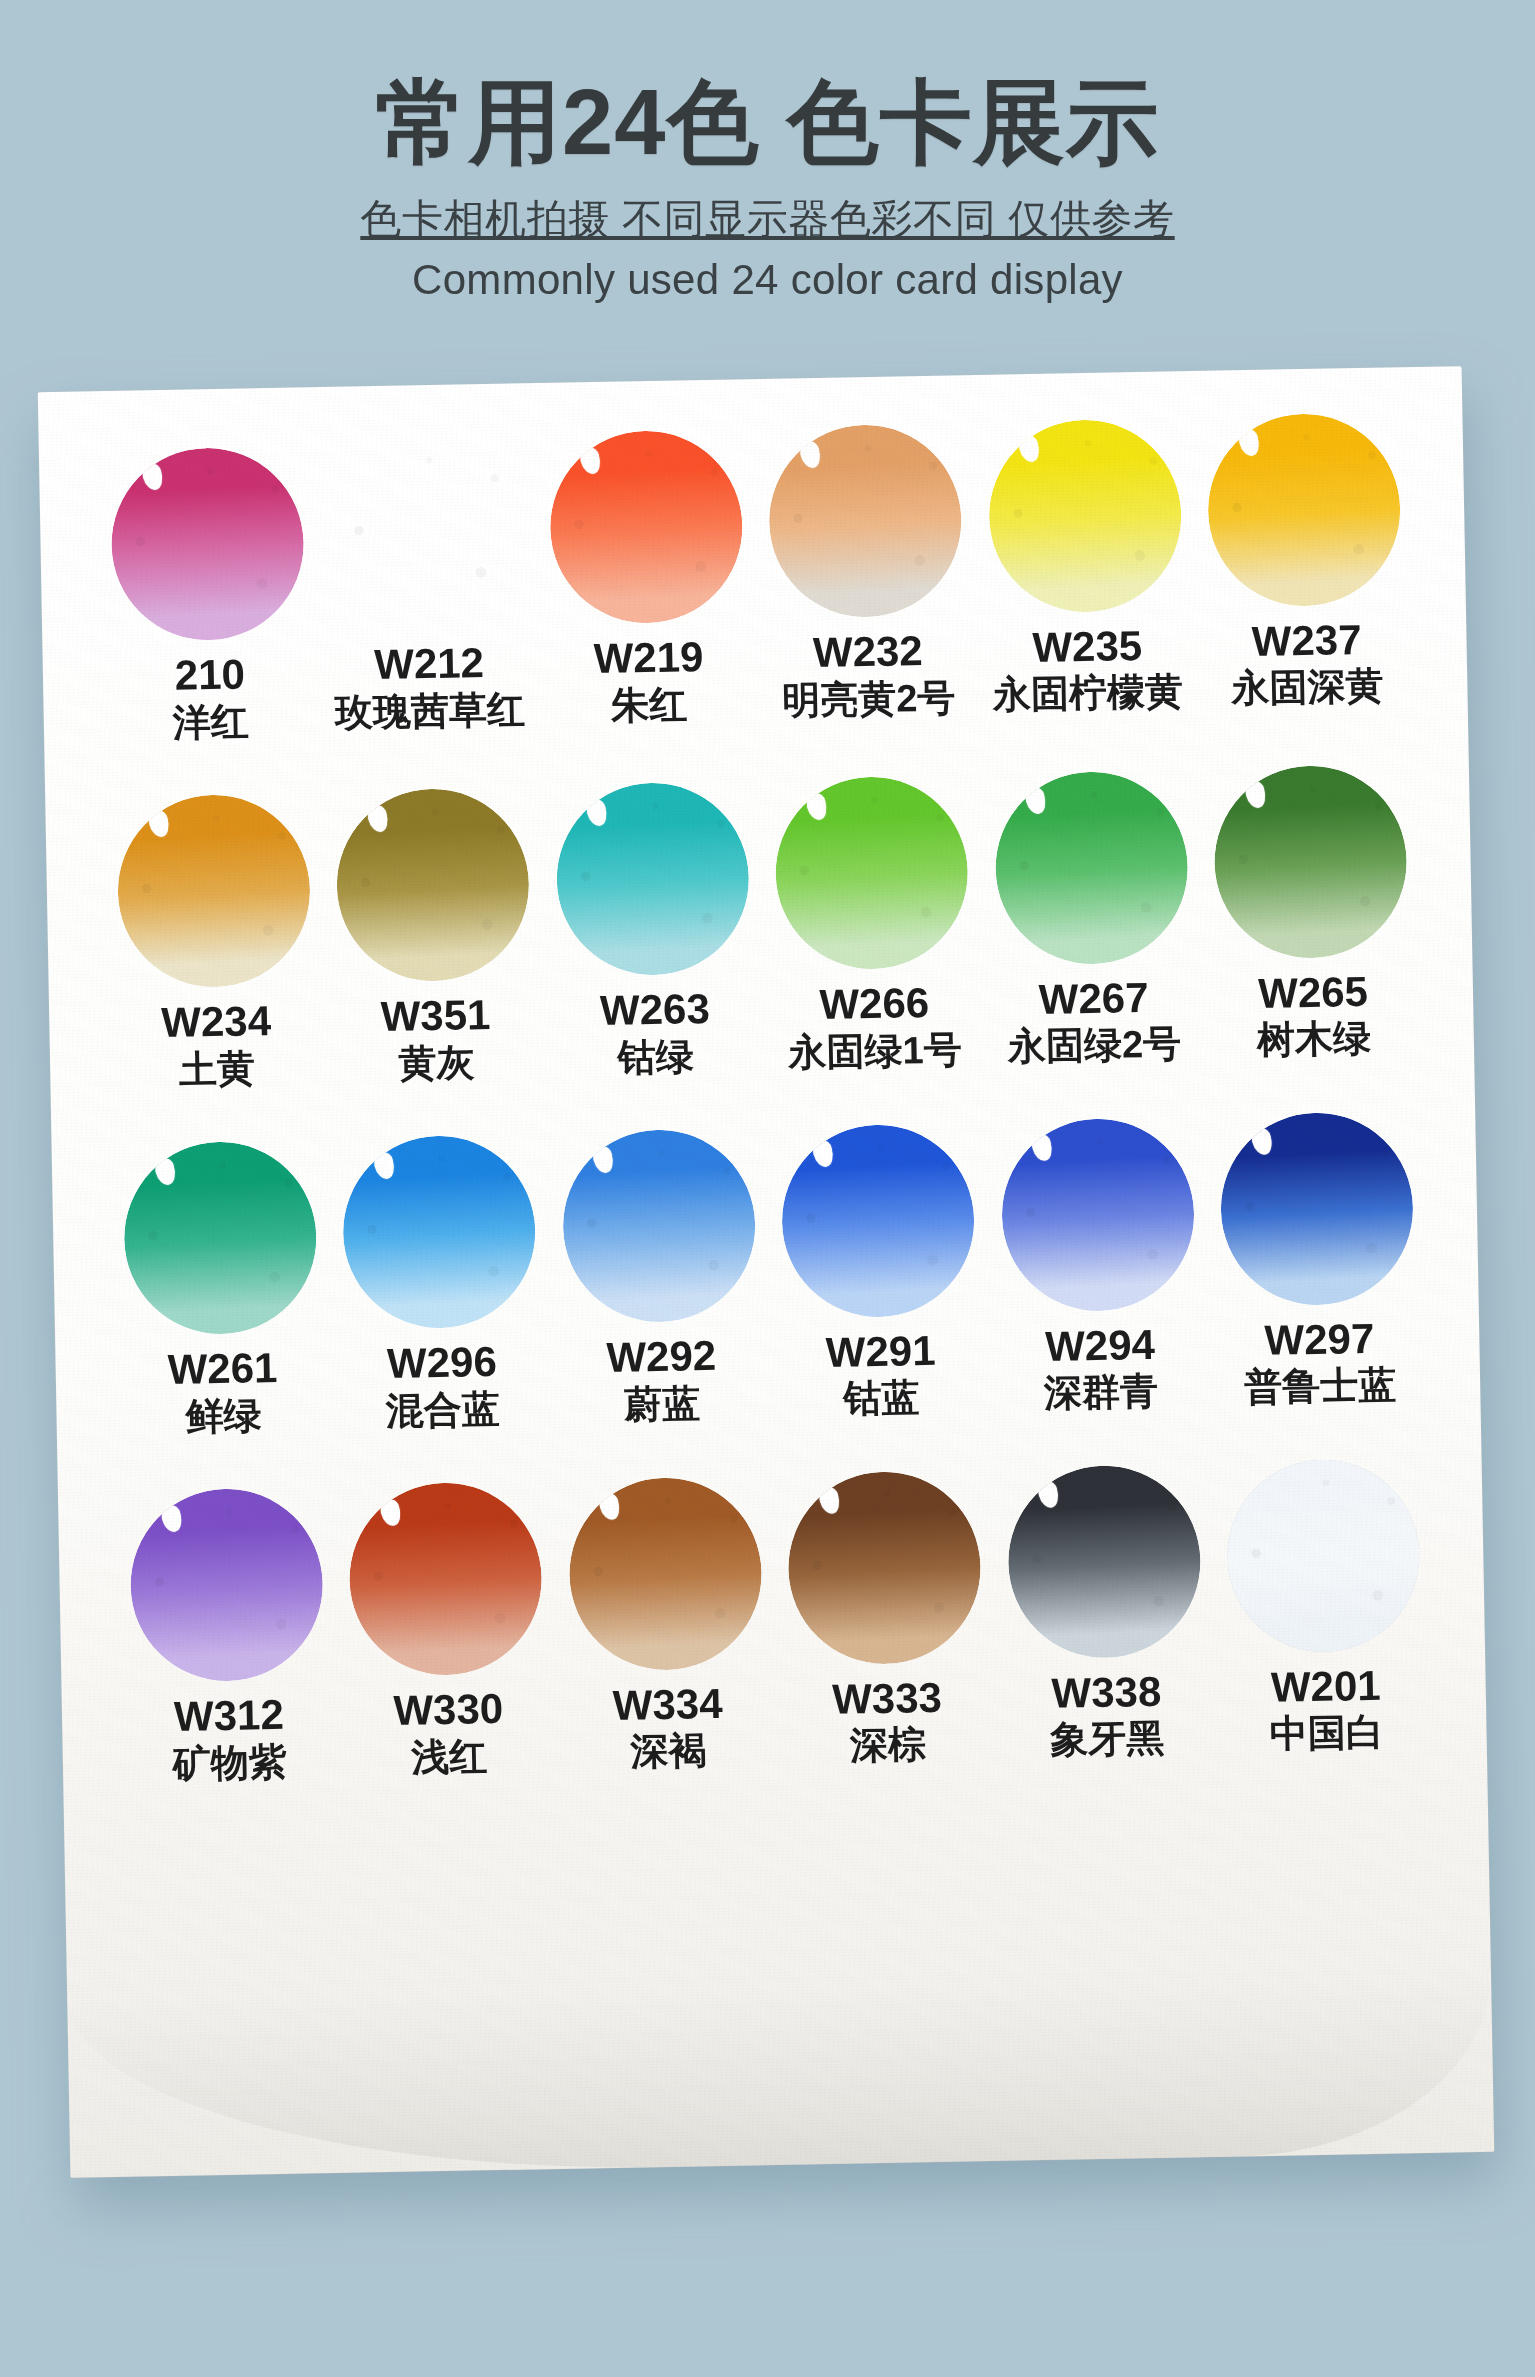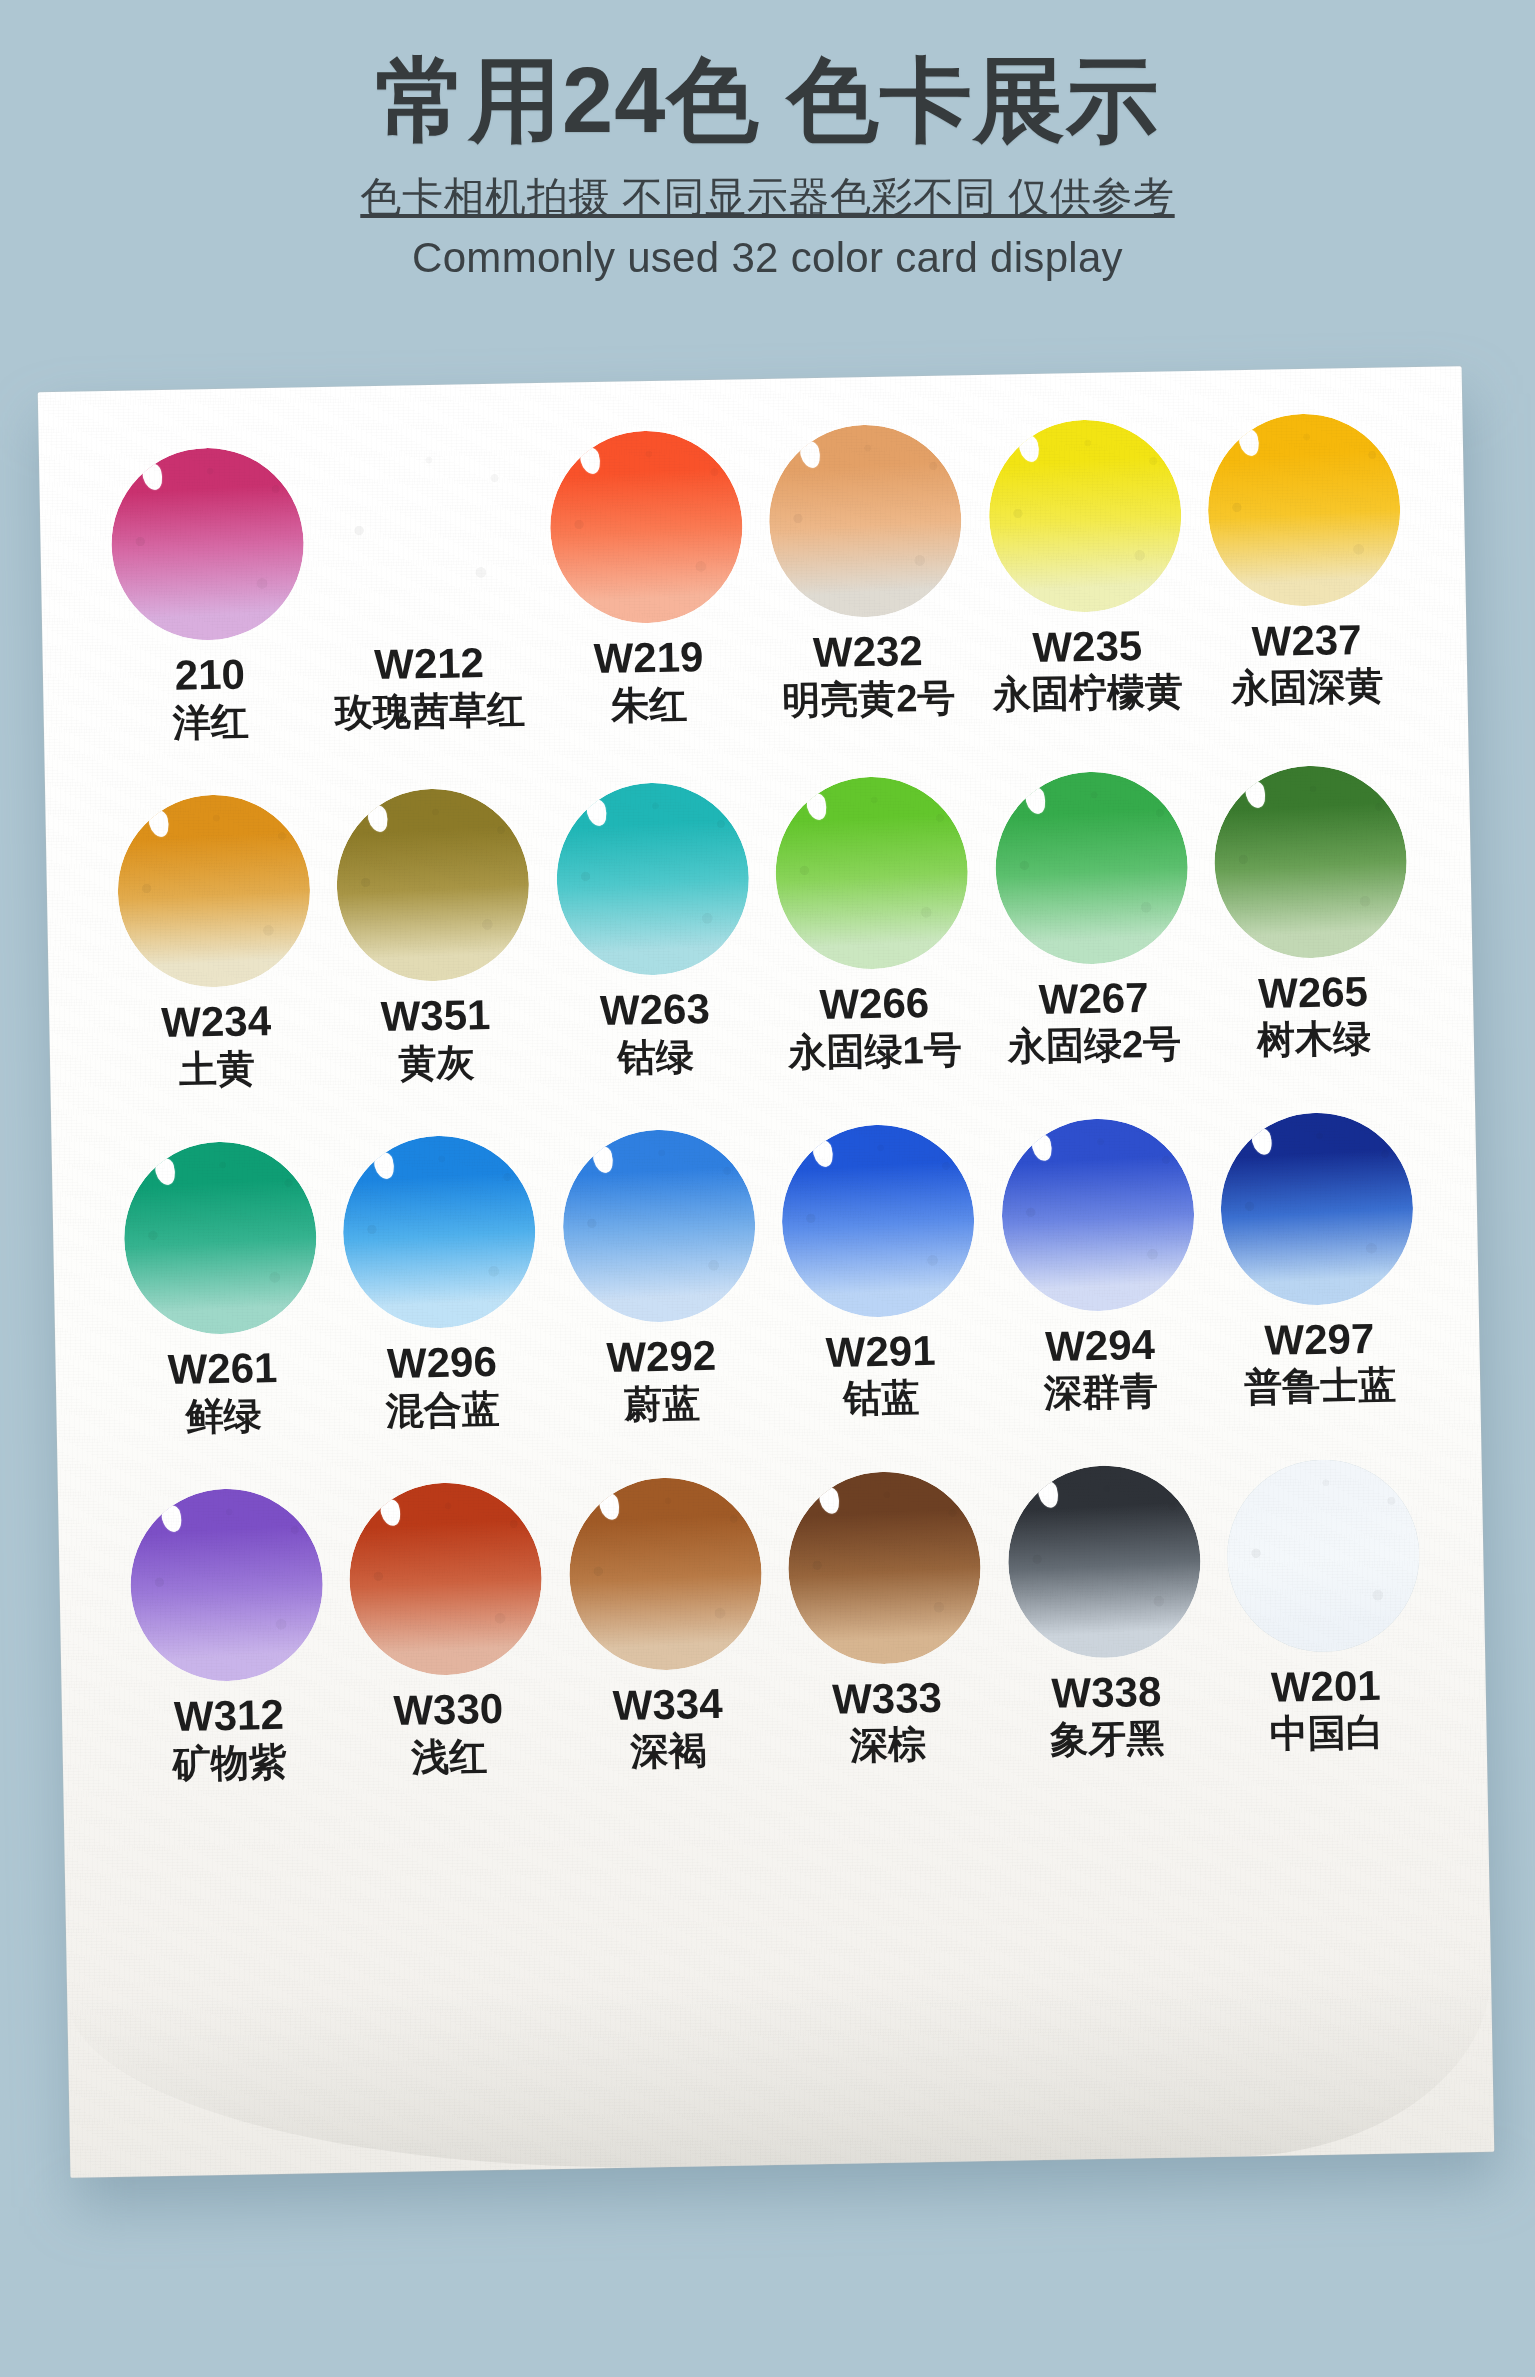--- a/index.html
+++ b/index.html
@@ -9,21 +9,21 @@
     background:#aec6d2;
     font-family:"Liberation Sans","DejaVu Sans",sans-serif;
     overflow:hidden;
     position:relative;
   }
 
   
   .header{
     position:absolute;left:0;top:0;width:1535px;
     text-align:center;
-    padding-top:52px;
+    padding-top:74px;
     box-sizing:border-box;
   }
   .title{
     font-size:92px;
     font-weight:bold;
     color:#363b3d;
     letter-spacing:1.2px;
     line-height:1.05;
     margin:0;
     text-shadow:0 1.2px 1.2px rgba(120,140,150,.35);
@@ -152,21 +152,21 @@
     white-space:nowrap;
     margin-top:2.5px;
   }
 </style>
 </head>
 <body>
 
 <div class="header">
   <h1 class="title">常用24色 色卡展示</h1>
   <p class="subtitle-cn">色卡相机拍摄 不同显示器色彩不同 仅供参考</p>
-  <p class="subtitle-en">Commonly used 32 color card display</p>
+  <p class="subtitle-en">Commonly used 24 color card display</p>
 </div>
 
 <div class="sheet-wrap">
   <div class="sheet-shadow"></div>
   <div class="sheet">
     <div class="sheet-curl"></div>
     <div class="grid" id="swatch-grid">
         <div class="cell" style="margin-top: 5px;">
           <div class="dot-holder">
             <div class="dot">

